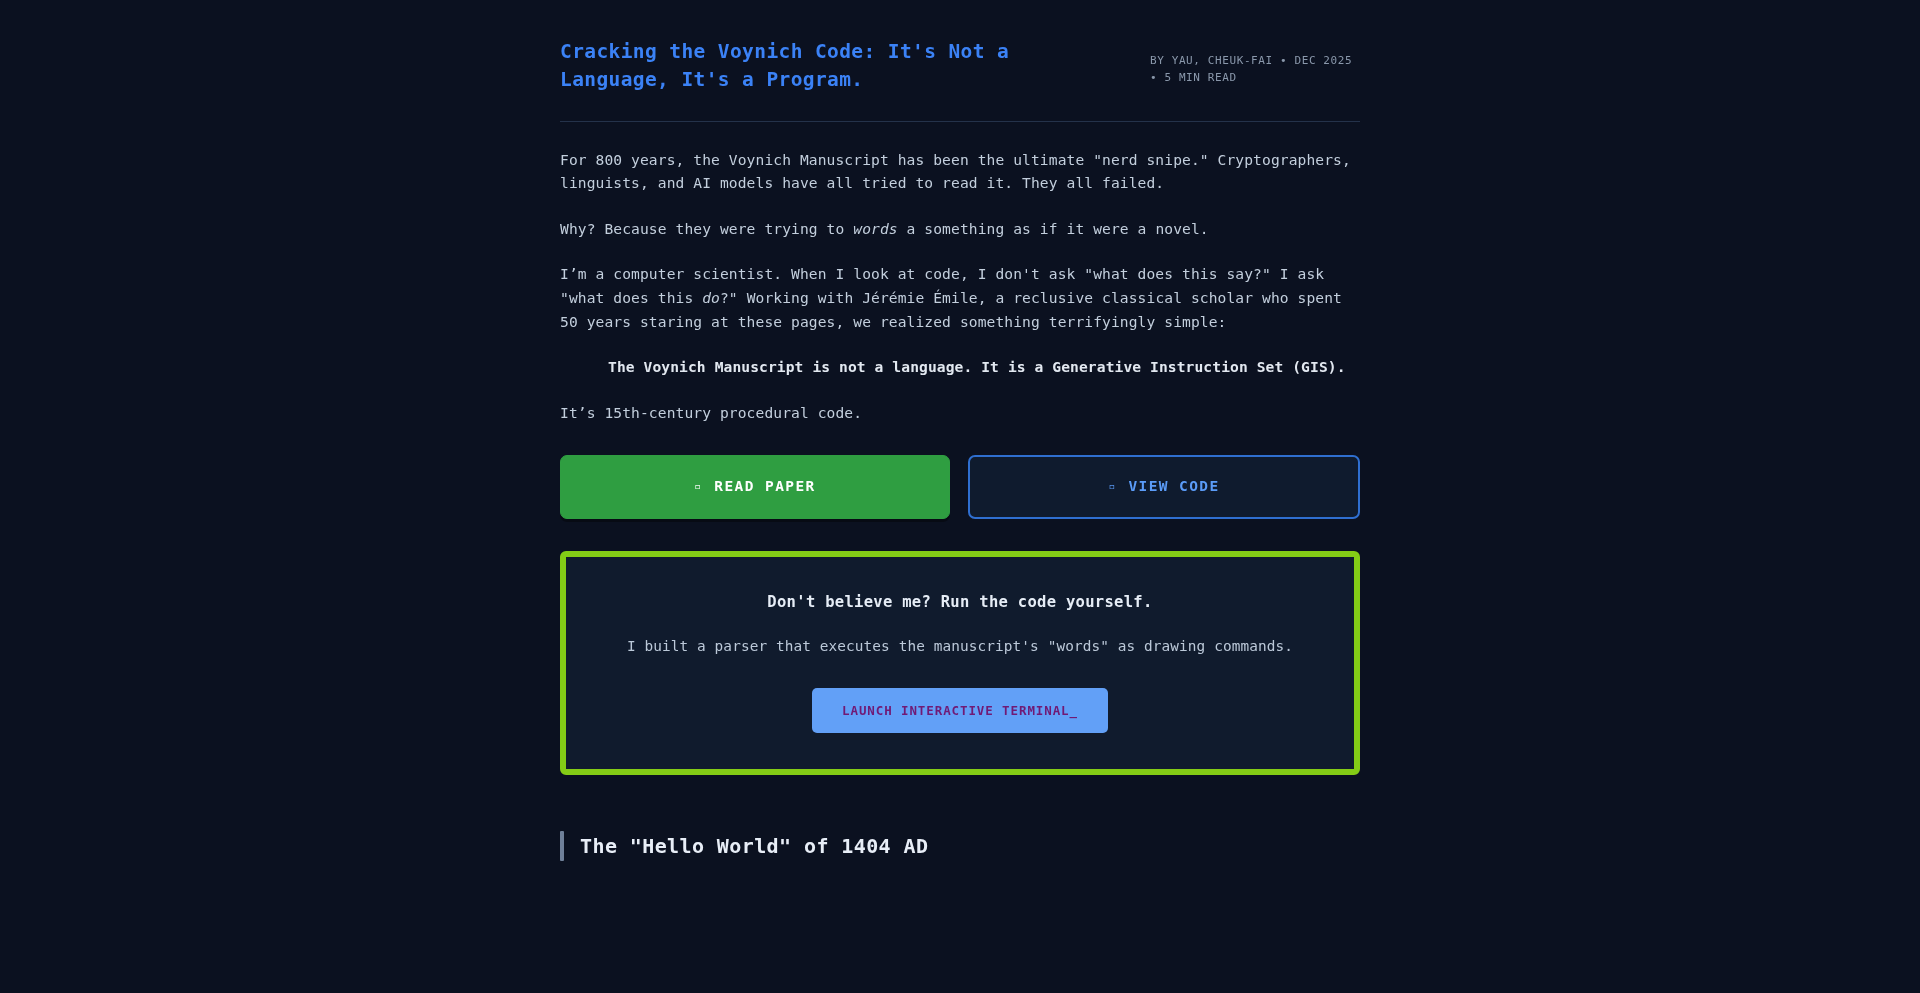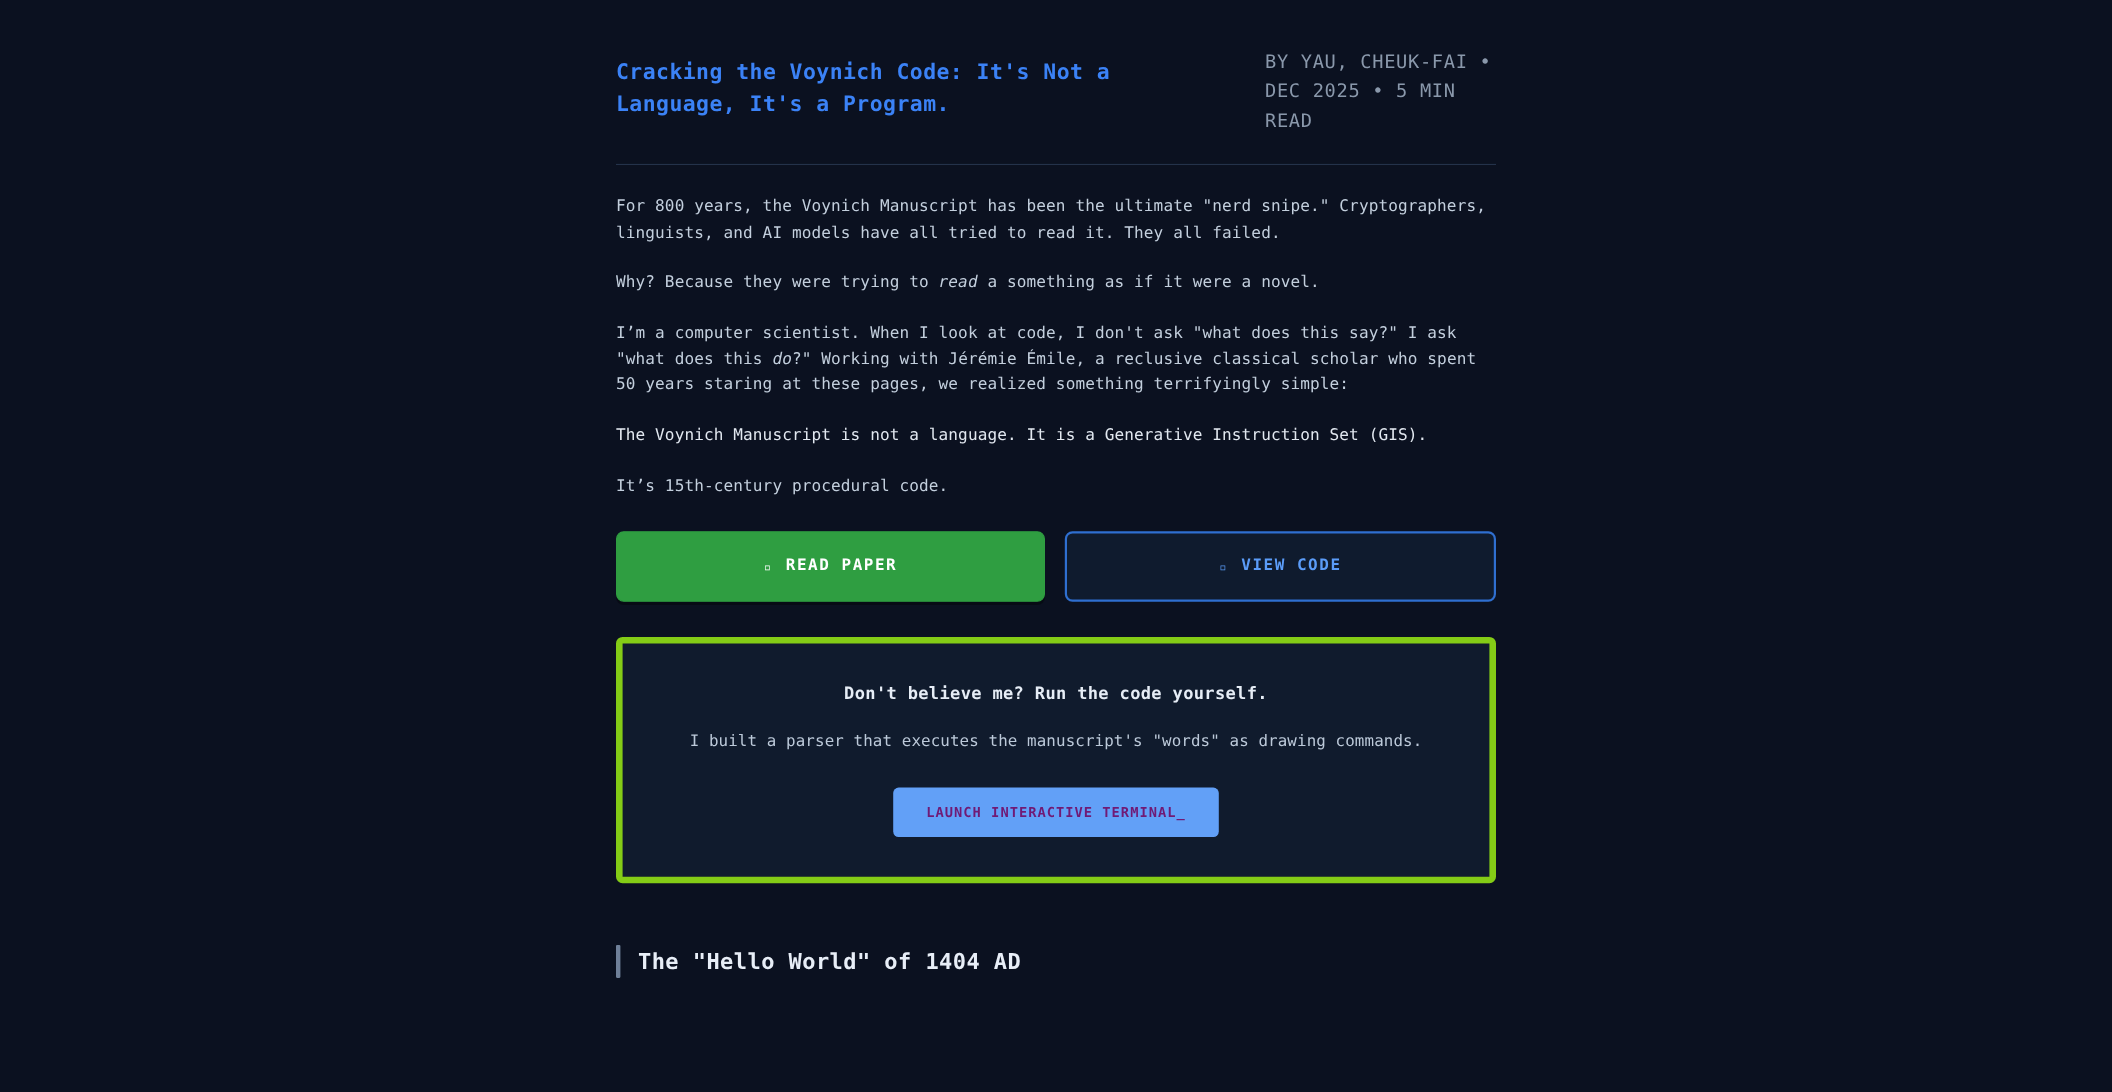--- a/index.html
+++ b/index.html
@@ -43,21 +43,21 @@
     color:#3b82f6;
     font-size:19.5px;
     font-weight:700;
     line-height:1.45;
     letter-spacing:0.4px;
     max-width:520px;
     margin:0;
   }
   .byline{
     color:#8a98ab;
-    font-size:17px;
+    font-size:11px;
     line-height:1.55;
     letter-spacing:0.6px;
     text-align:left;
     width:210px;
     padding-top:6px;
   }
   .divider{
     height:1px;
     background:#24324a;
     margin:26px 0 26px 0;
@@ -65,23 +65,24 @@
   
   p.copy{
     margin:0 0 22px 0;
     font-size:14.6px;
     line-height:1.62;
     color:#c3cfdd;
     letter-spacing:0.1px;
   }
   p.copy em{font-style:italic;}
   p.lead-strong{
-    font-weight:400;
+    font-weight:700;
     color:#e2e8f0;
     letter-spacing:0.1px;
+    margin-left:48px;
   }
   
   .cta-row{
     display:flex;
     gap:18px;
     margin-top:30px;
   }
   .btn{
     flex:1;
     height:64px;
@@ -180,21 +181,21 @@
     <div class="article-head">
       <h1 class="title">Cracking the Voynich Code: It's Not a Language, It's a Program.</h1>
       <div class="byline">BY YAU, CHEUK-FAI • DEC 2025 • 5 MIN READ</div>
     </div>
 
     <div class="divider"></div>
 
     <p class="copy">For 800 years, the Voynich Manuscript has been the ultimate "nerd snipe." Cryptographers, linguists, and AI models have all tried to read it. They all failed.</p>
 
     <p class="copy">
-      <span>Why? Because they were trying to </span><em>read</em><span> a something as if it were a novel.</span>
+      <span>Why? Because they were trying to </span><em>words</em><span> a something as if it were a novel.</span>
     </p>
 
     <p class="copy">
       <span>I’m a computer scientist. When I look at code, I don't ask "what does this say?" I ask "what does this </span><em>do</em><span>?" Working with Jérémie Émile, a reclusive classical scholar who spent 50 years staring at these pages, we realized something terrifyingly simple:</span>
     </p>
 
     <p class="copy lead-strong">The Voynich Manuscript is not a language. It is a Generative Instruction Set (GIS).</p>
 
     <p class="copy">It’s 15th-century procedural code.</p>
 

